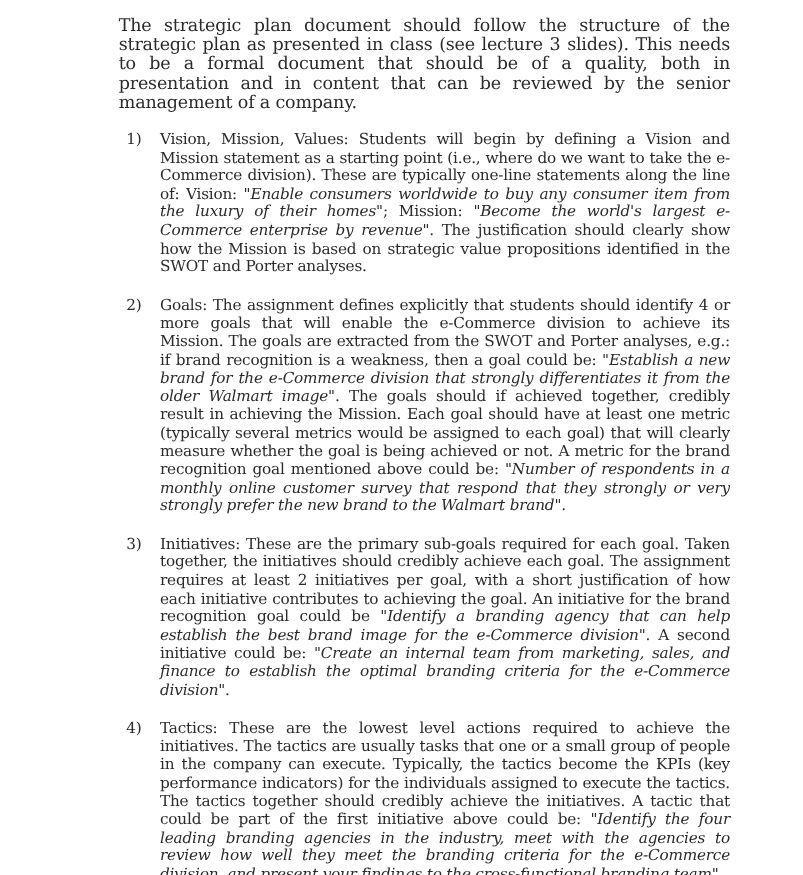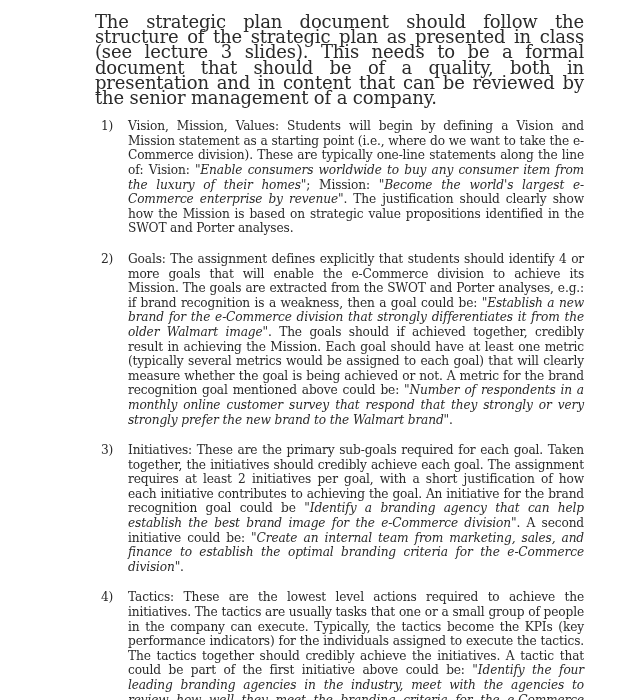--- a/index.html
+++ b/index.html
@@ -8,21 +8,21 @@
       font-family: "DejaVu Serif", "Liberation Serif", serif;
       color: #2a2a2a;
     }
     .page {
       position: relative;
       padding: 14px 58px 0 95px;
       box-sizing: border-box;
       width: 642px;
     }
     .intro {
-      font-size: 18px; line-height: 15.2px;
+      font-size: 14px; line-height: 15.2px;
       text-align: justify;
       margin: 0 0 14px 0;
       letter-spacing: -0.15px;
     }
     ol.items { list-style: none; margin: 0; padding: 0; }
     li.item {
       position: relative;
       padding-left: 20px;
       font-size: 12.2px; line-height: 14.6px;
       text-align: justify;

